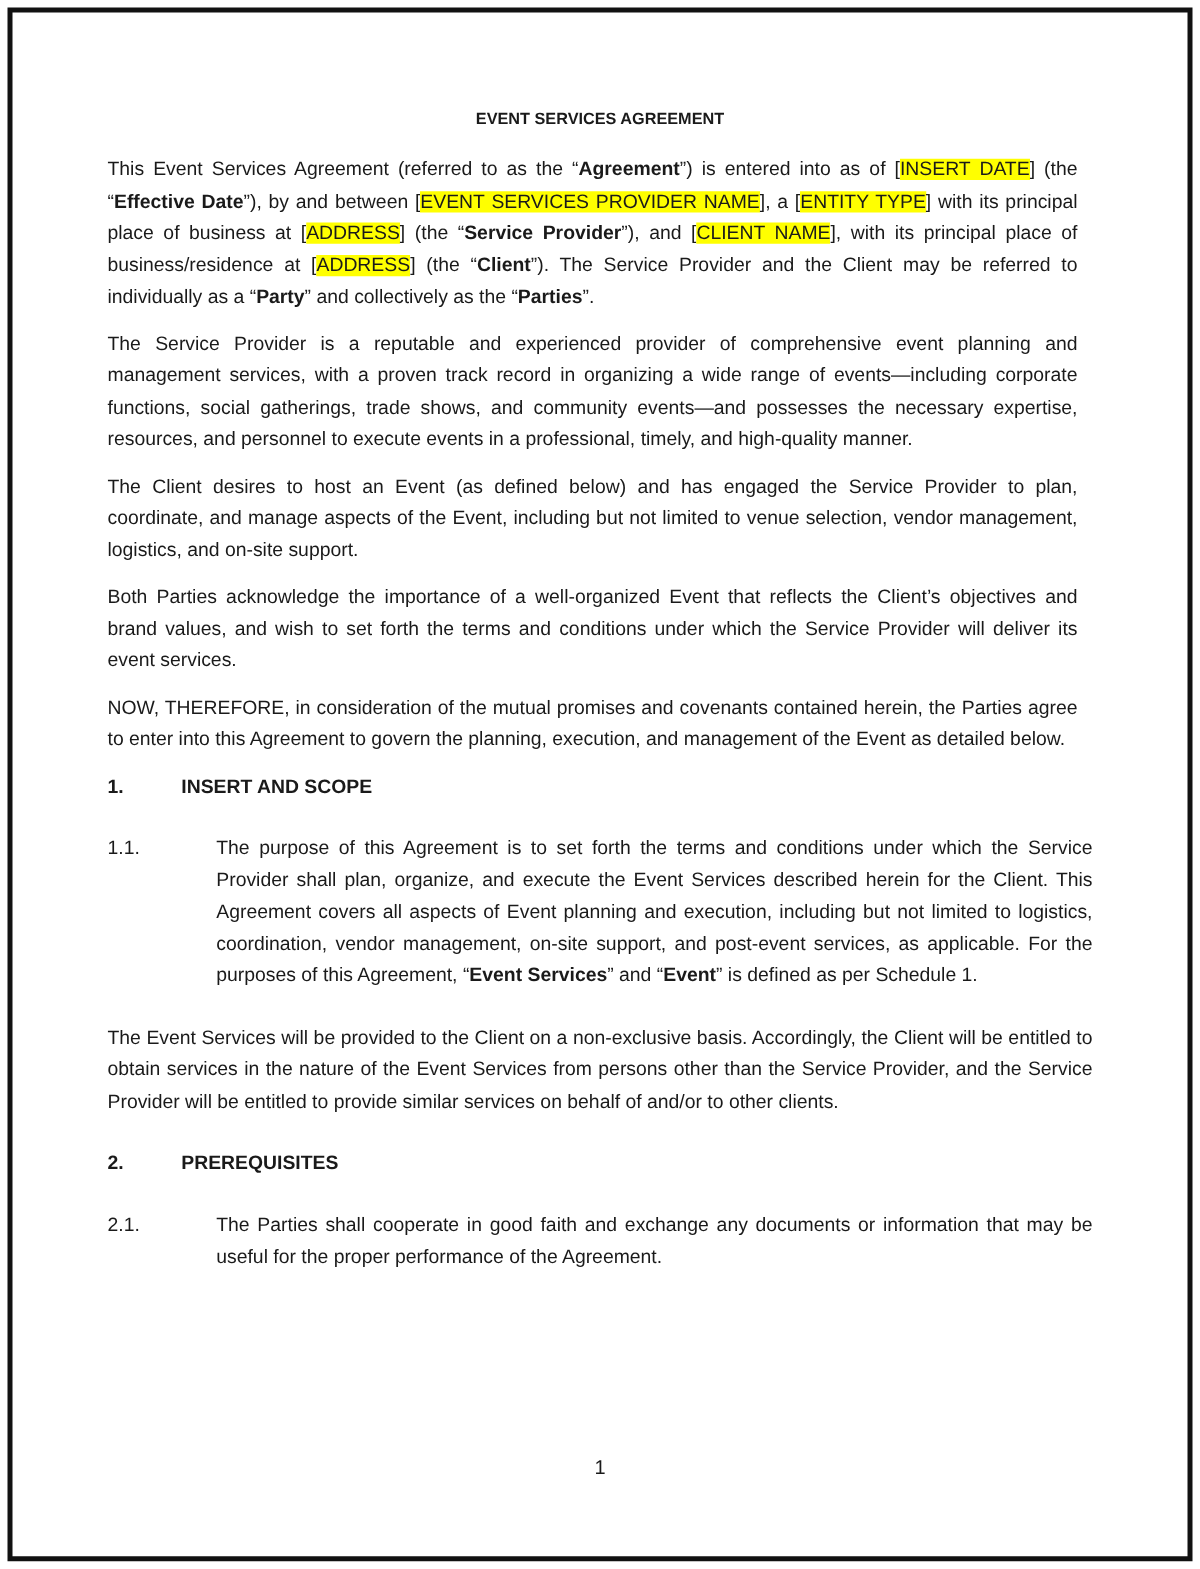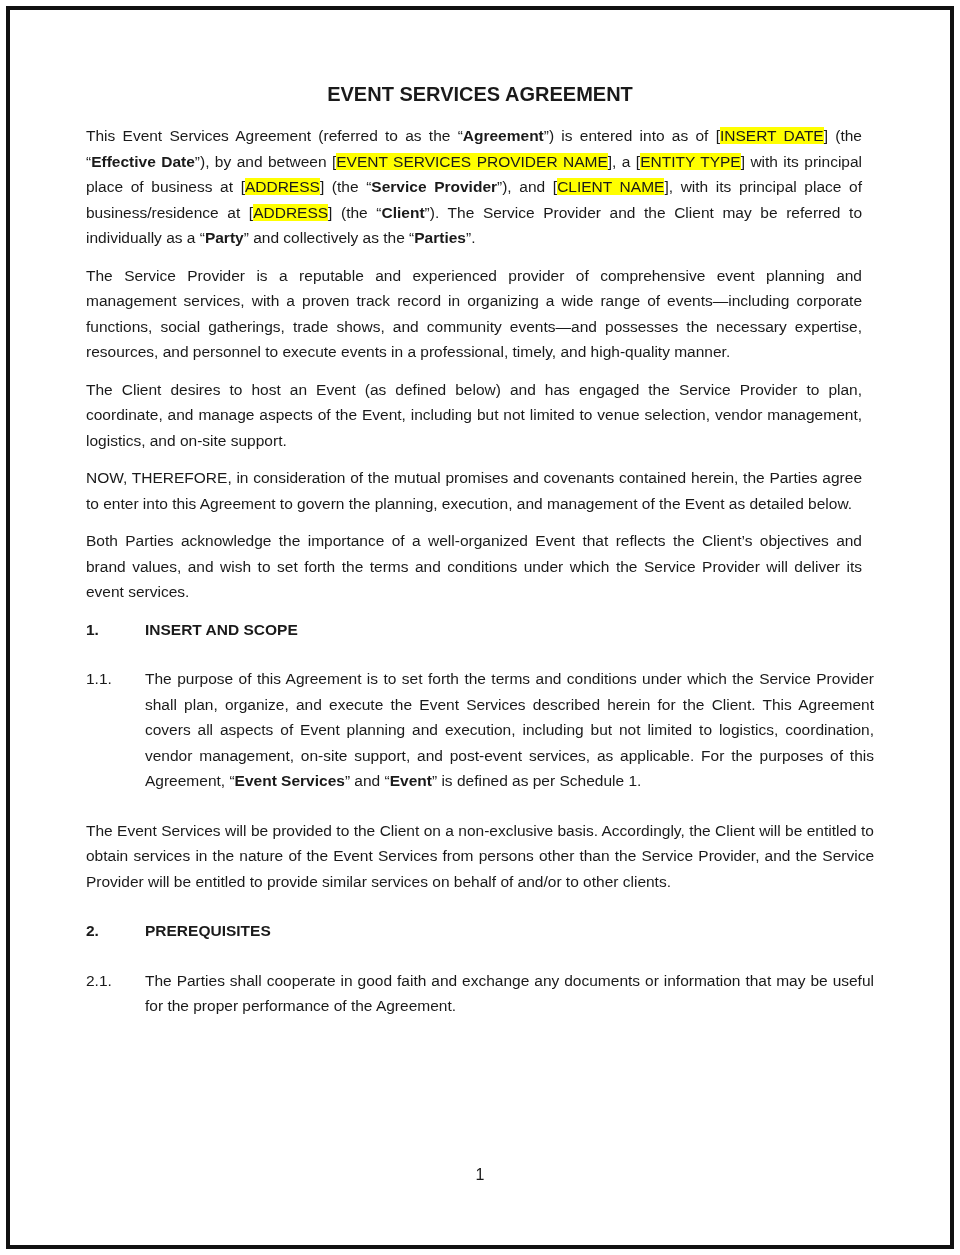--- a/index.html
+++ b/index.html
@@ -24,39 +24,40 @@
   }
   .content {
     position: absolute;
     top: 0; left: 0; right: 0;
     padding: 84px 86px 0 86px;
     font-size: 15.5px;
     line-height: 25.5px;
   }
   .doc-title {
     margin: 0 0 18px 0;
-    font-size: 20px;
+    font-size: 13px;
     line-height: 21px;
     font-weight: bold;
     text-align: center;
   }
   .para {
     margin: 0 12px 12px 0;
     text-align: justify;
   }
   .bold { font-weight: bold; }
   .hl { background: var(--highlight-color, #ffff00); }
   .section-heading {
     display: flex;
     font-weight: bold;
     margin: 0 0 24px 0;
   }
   .section-item {
     display: flex;
     margin: 0 0 24px 0;
+    gap: 28px;
   }
   .num {
     flex: 0 0 59px;
     width: 59px;
   }
   .item-text {
     flex: 1;
     text-align: justify;
   }
   .page-number {
@@ -73,22 +74,22 @@
 
 <div class="page">
   <div class="frame"></div>
 
   <div class="content">
     <h1 class="doc-title">EVENT SERVICES AGREEMENT</h1>
 
     <p class="para"><span>This Event Services Agreement (referred to as the “</span><span class="bold">Agreement</span><span>”) is entered into as of [</span><span class="hl">INSERT DATE</span><span>] (the “</span><span class="bold">Effective Date</span><span>”), by and between [</span><span class="hl">EVENT SERVICES PROVIDER NAME</span><span>], a [</span><span class="hl">ENTITY TYPE</span><span>] with its principal place of business at [</span><span class="hl">ADDRESS</span><span>] (the “</span><span class="bold">Service Provider</span><span>”), and [</span><span class="hl">CLIENT NAME</span><span>], with its principal place of business/residence at [</span><span class="hl">ADDRESS</span><span>] (the “</span><span class="bold">Client</span><span>”). The Service Provider and the Client may be referred to individually as a “</span><span class="bold">Party</span><span>” and collectively as the “</span><span class="bold">Parties</span><span>”.</span></p>
     <p class="para"><span>The Service Provider is a reputable and experienced provider of comprehensive event planning and management services, with a proven track record in organizing a wide range of events—including corporate functions, social gatherings, trade shows, and community events—and possesses the necessary expertise, resources, and personnel to execute events in a professional, timely, and high-quality manner.</span></p>
     <p class="para"><span>The Client desires to host an Event (as defined below) and has engaged the Service Provider to plan, coordinate, and manage aspects of the Event, including but not limited to venue selection, vendor management, logistics, and on-site support.</span></p>
+    <p class="para"><span>Both Parties acknowledge the importance of a well-organized Event that reflects the Client’s objectives and brand values, and wish to set forth the terms and conditions under which the Service Provider will deliver its event services.</span></p>
     <p class="para"><span>NOW, THEREFORE, in consideration of the mutual promises and covenants contained herein, the Parties agree to enter into this Agreement to govern the planning, execution, and management of the Event as detailed below.</span></p>
-    <p class="para"><span>Both Parties acknowledge the importance of a well-organized Event that reflects the Client’s objectives and brand values, and wish to set forth the terms and conditions under which the Service Provider will deliver its event services.</span></p>
 
     <div class="section-heading">
       <span class="num">1.</span>
       <span class="heading-text">INSERT AND SCOPE</span>
     </div>
 
     <div class="section-item">
       <span class="num">1.1.</span>
       <div class="item-text"><span>The purpose of this Agreement is to set forth the terms and conditions under which the Service Provider shall plan, organize, and execute the Event Services described herein for the Client. This Agreement covers all aspects of Event planning and execution, including but not limited to logistics, coordination, vendor management, on-site support, and post-event services, as applicable. For the purposes of this Agreement, “</span><span class="bold">Event Services</span><span>” and “</span><span class="bold">Event</span><span>” is defined as per Schedule 1.</span></div>
     </div>

